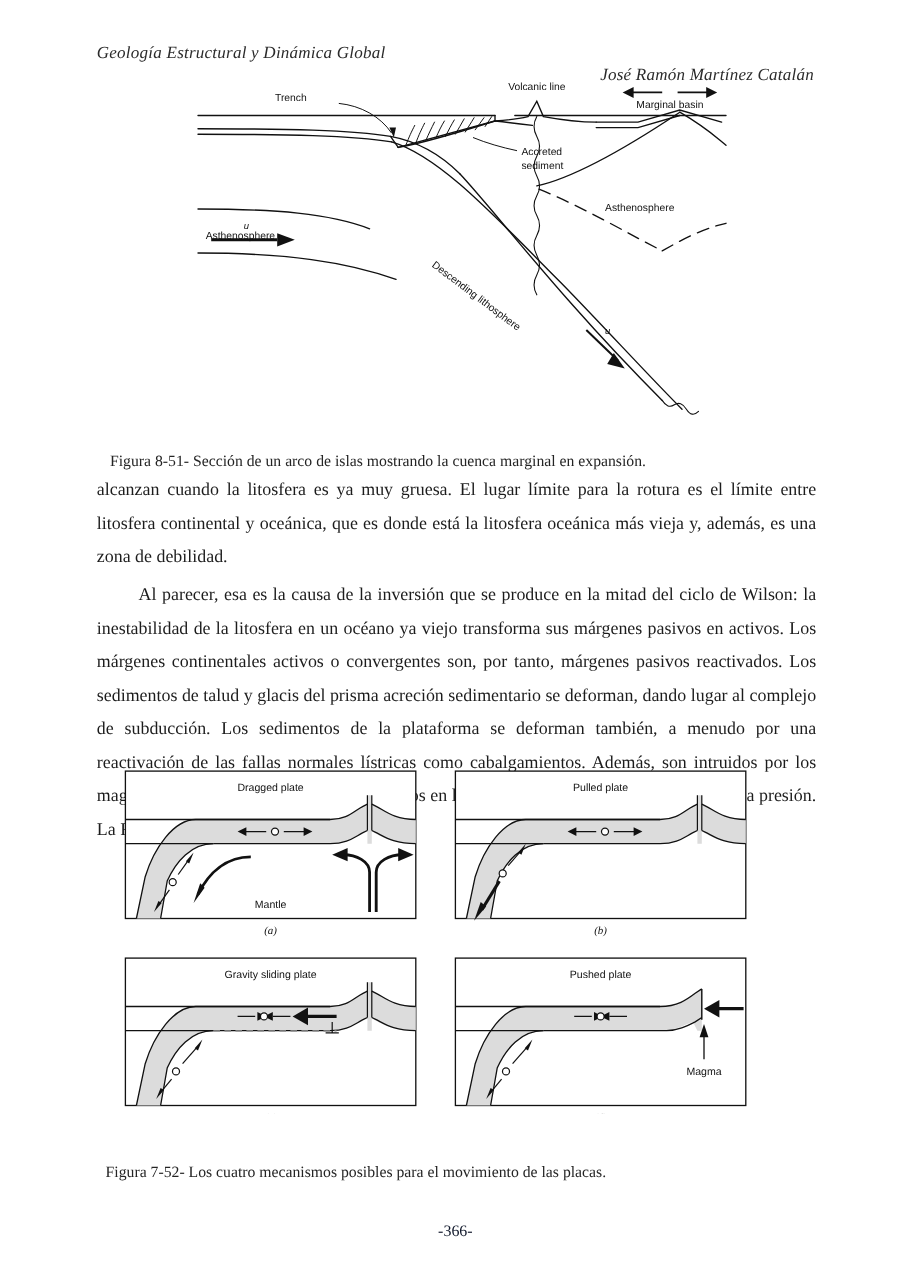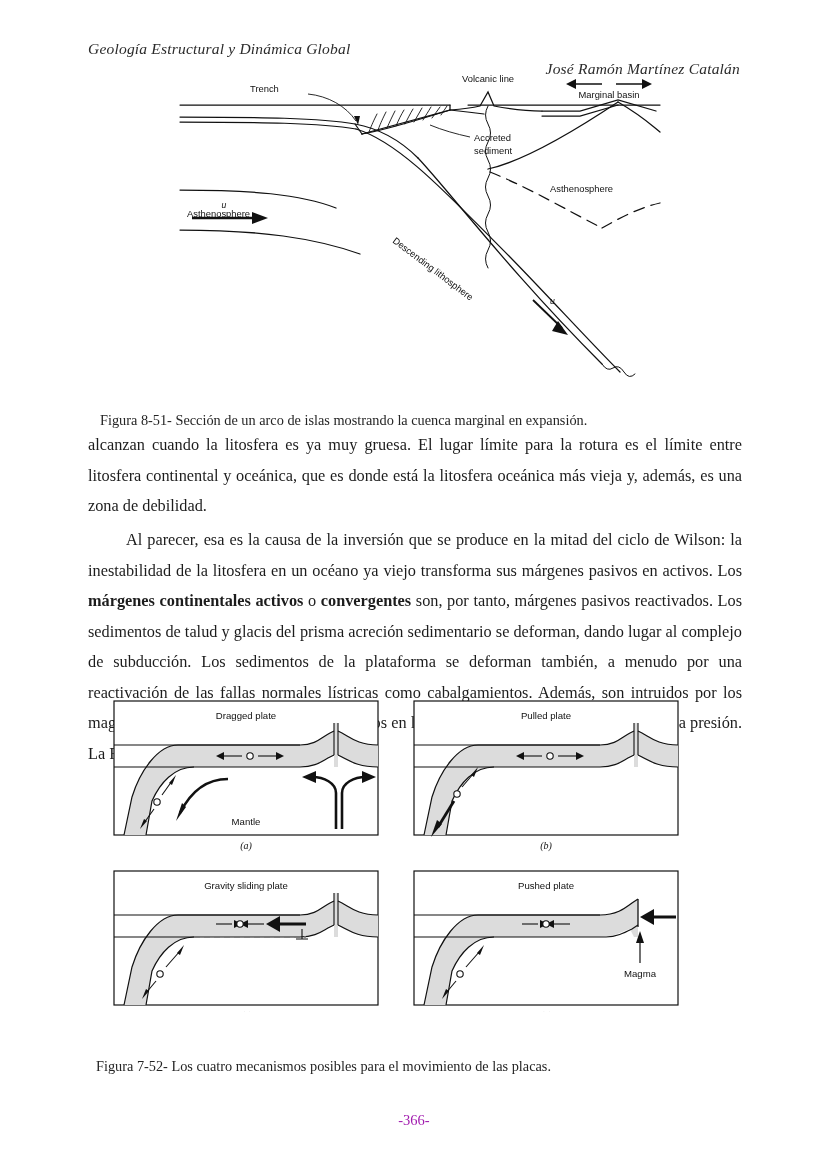--- a/index.html
+++ b/index.html
@@ -77,30 +77,30 @@
     position: absolute;
     left: 88px;
     width: 654px;
     font-size: 16.3px;
     line-height: 30.5px;
     text-align: justify;
     color: #1c1c1c;
   }
   #para-1 { top: 430px; }
   #para-2 { top: 525px; text-indent: 38px; }
-  .body-text b { font-weight: bold; }
+  .body-text b { font-weight: normal; }
 
   .folio {
     position: absolute;
     left: 0;
     top: 1112px;
     width: 828px;
     text-align: center;
     font-size: 14.5px;
-    color: #a21caf;
+    color: #0f172a;
   }
 
   
   .dlabel { font-family: "Liberation Sans", sans-serif; font-size: 9.4px; fill: #111; }
   .dlabel-sm { font-family: "Liberation Sans", sans-serif; font-size: 8.6px; fill: #111; }
   .plabel { font-family: "Liberation Sans", sans-serif; font-size: 9.6px; fill: #111; }
   .panel-letter { font-family: "Liberation Serif", serif; font-style: italic; font-size: 10px; fill: #111; }
 </style>
 </head>
 <body>

